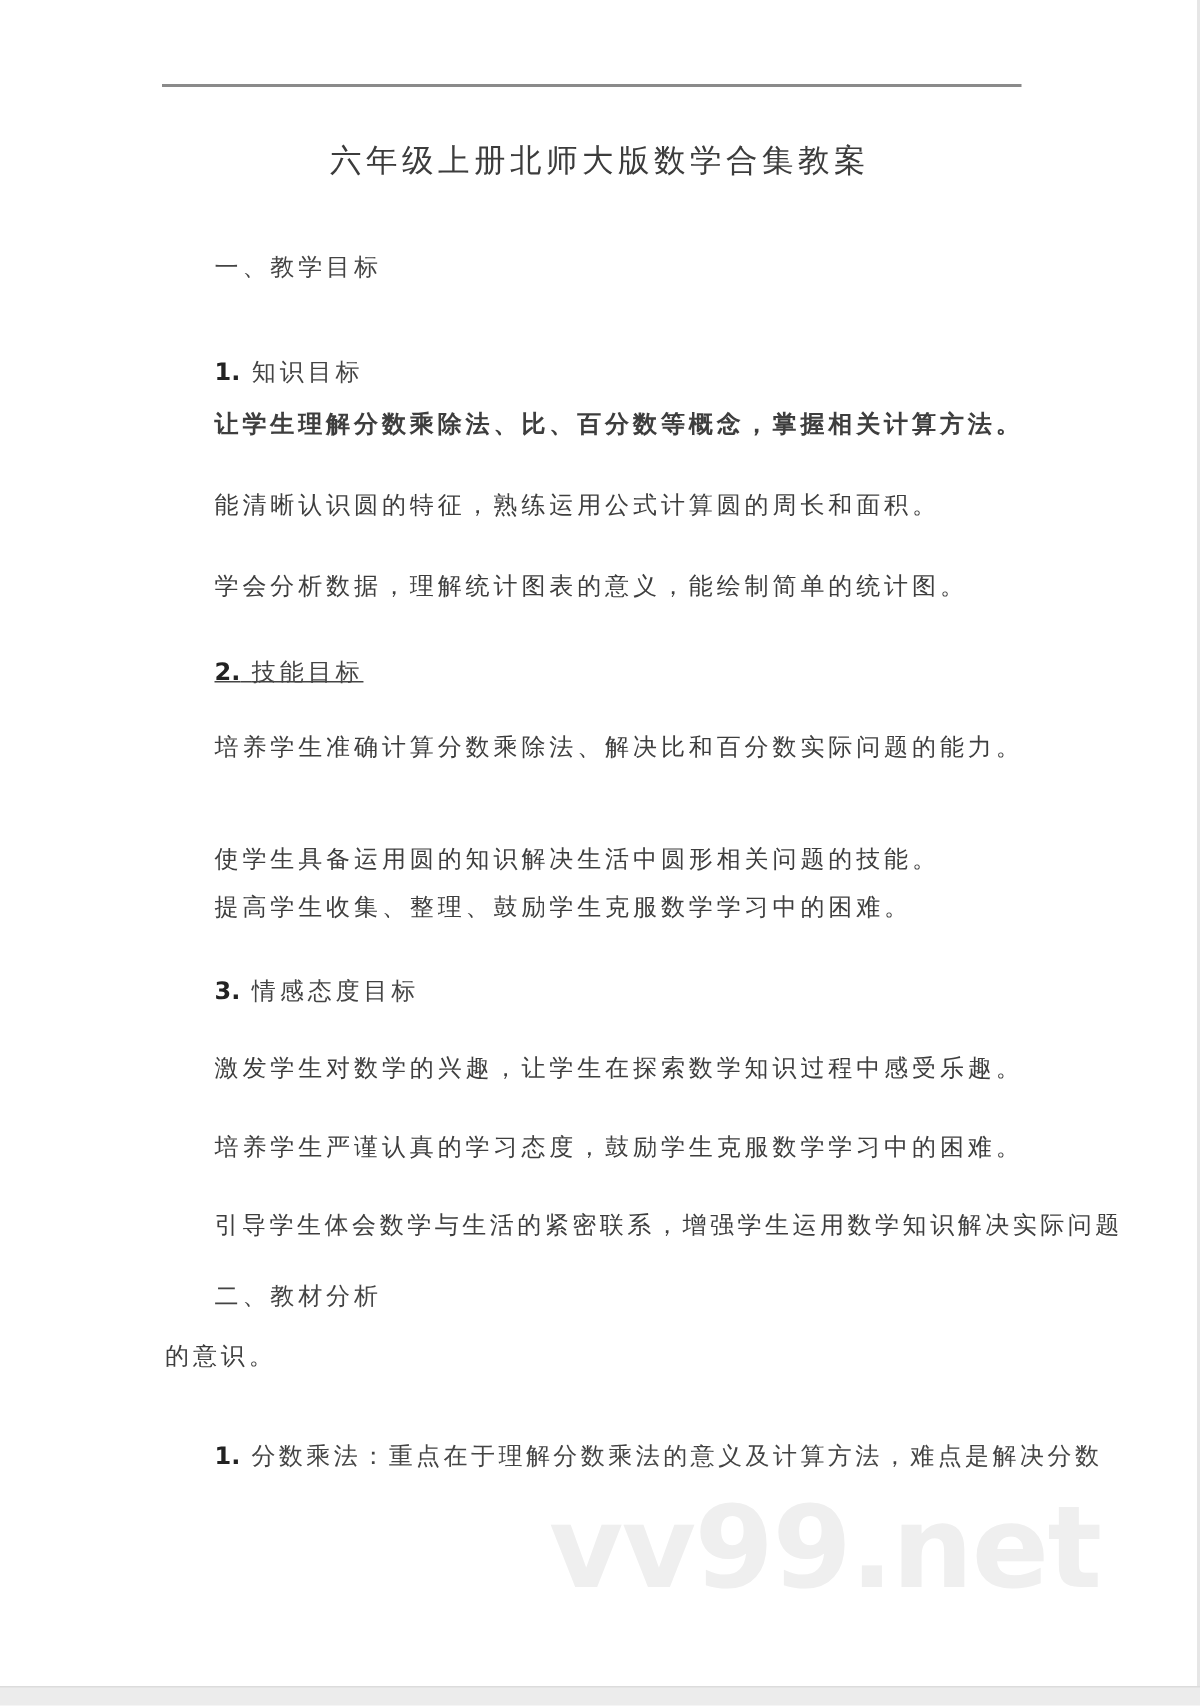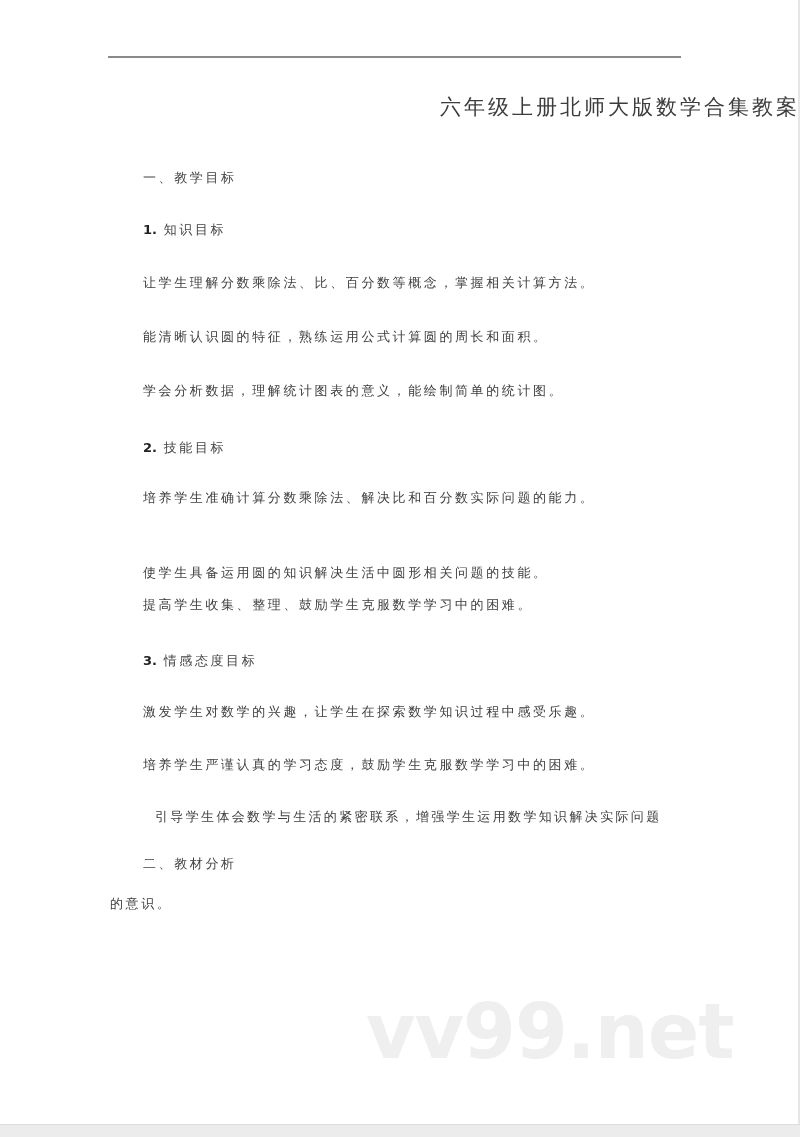--- a/index.html
+++ b/index.html
@@ -30,30 +30,30 @@
     top: 56px;
     width: 573px;
     height: 0;
     border-top: 2px solid #8a8a8a;
   }
   .title {
     position: absolute;
     left: 0;
     width: 800px;
     top: 92px;
-    text-align: right;
+    text-align: center;
     font-size: 21px;
     letter-spacing: 3px;
     color: #3c3c3c;
     line-height: 30px;
   }
   .line {
     position: absolute;
     left: 143px;
-    font-size: 13px;
+    font-size: 16px;
     letter-spacing: 2.6px;
     line-height: 22px;
     color: #3e3e3e;
     white-space: nowrap;
   }
   .line.heading {
     color: #444;
   }
   .line .num {
     color: #222;
@@ -89,44 +89,48 @@
 <body>
 
 <div class="page">
 
   <div class="header-rule"></div>
 
   <div class="title">六年级上册北师大版数学合集教案</div>
 
   <div class="line heading" style="top:167px;">一、教学目标</div>
 
-  <div class="line heading" style="top:219px;">
+  <div class="line heading" style="top:237px;">
     <span class="num">1.</span>
     <span>知识目标</span>
   </div>
-  <div class="line" style="top:272px;">让学生理解分数乘除法、比、百分数等概念，掌握相关计算方法。</div>
+  <div class="line" style="top:272px;font-weight:bold;">让学生理解分数乘除法、比、百分数等概念，掌握相关计算方法。</div>
   <div class="line" style="top:326px;">能清晰认识圆的特征，熟练运用公式计算圆的周长和面积。</div>
   <div class="line" style="top:380px;">学会分析数据，理解统计图表的意义，能绘制简单的统计图。</div>
 
-  <div class="line heading" style="top:437px;">
+  <div class="line heading" style="top:437px;text-decoration:underline;">
     <span class="num">2.</span>
     <span>技能目标</span>
   </div>
   <div class="line" style="top:487px;">培养学生准确计算分数乘除法、解决比和百分数实际问题的能力。</div>
   <div class="line" style="top:562px;">使学生具备运用圆的知识解决生活中圆形相关问题的技能。</div>
   <div class="line" style="top:594px;">提高学生收集、整理、鼓励学生克服数学学习中的困难。</div>
 
   <div class="line heading" style="top:650px;">
     <span class="num">3.</span>
     <span>情感态度目标</span>
   </div>
   <div class="line" style="top:754px;">培养学生严谨认真的学习态度，鼓励学生克服数学学习中的困难。</div>
   <div class="line" style="top:701px;">激发学生对数学的兴趣，让学生在探索数学知识过程中感受乐趣。</div>
-  <div class="line" style="top:806px; letter-spacing:2.35px;margin-left:12px;">引导学生体会数学与生活的紧密联系，增强学生运用数学知识解决实际问题</div>
+  <div class="line" style="top:806px; letter-spacing:2.35px;">引导学生体会数学与生活的紧密联系，增强学生运用数学知识解决实际问题</div>
   <div class="line wrap-cont" style="top:849px;">的意识。</div>
 
   <div class="line heading" style="top:854px;font-family:Liberation Mono, monospace;">二、教材分析</div>
 
+  <div class="line heading" style="top:960px; letter-spacing:2.3px;">
+    <span class="num">1.</span>
+    <span>分数乘法：重点在于理解分数乘法的意义及计算方法，难点是解决分数</span>
+  </div>
 
   <div class="watermark">vv99.net</div>
 </div>
 
 <div class="bottom-band"></div>
 
 </body></html>

